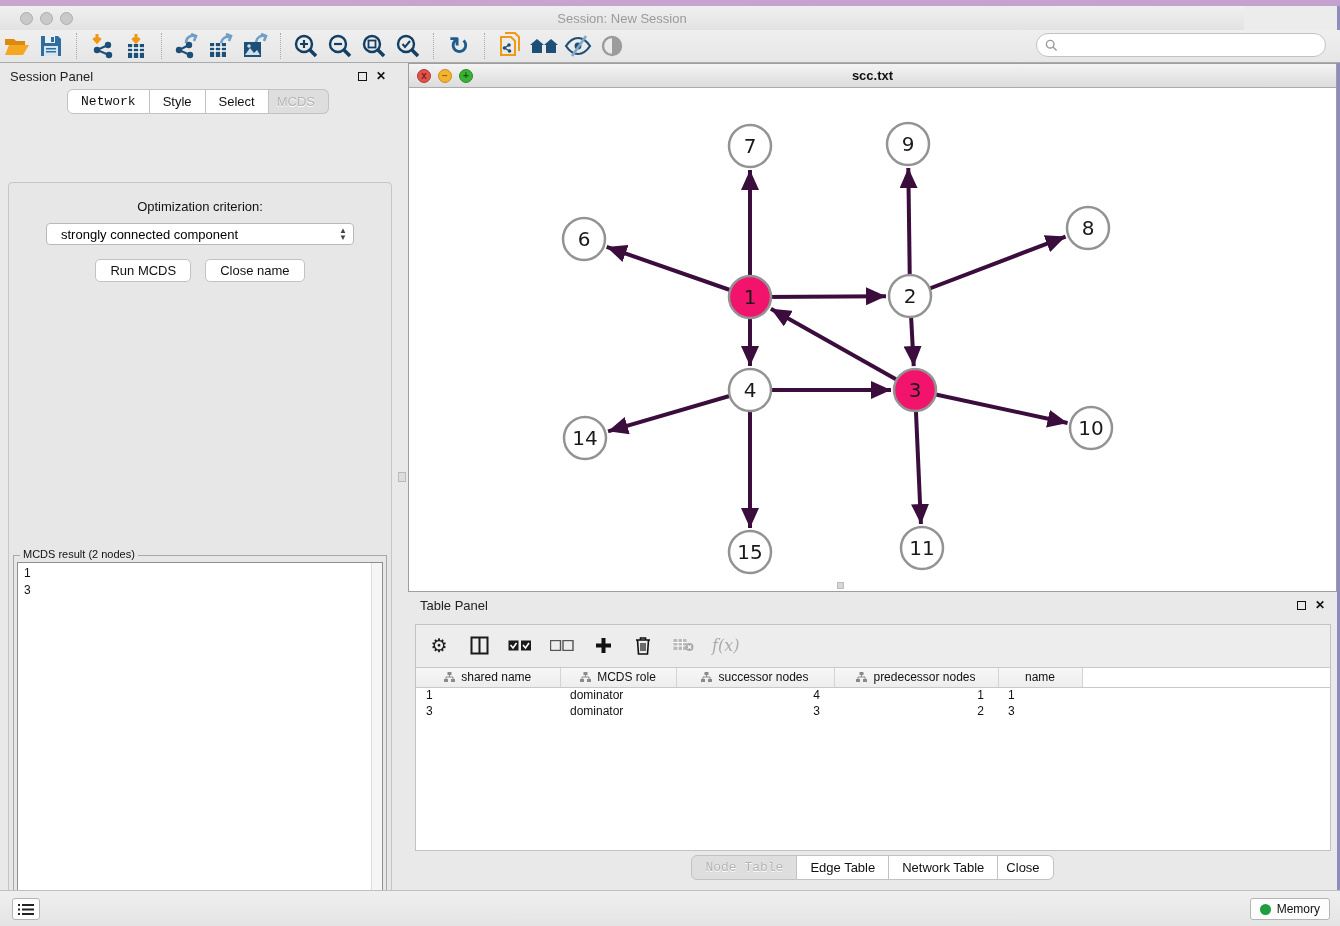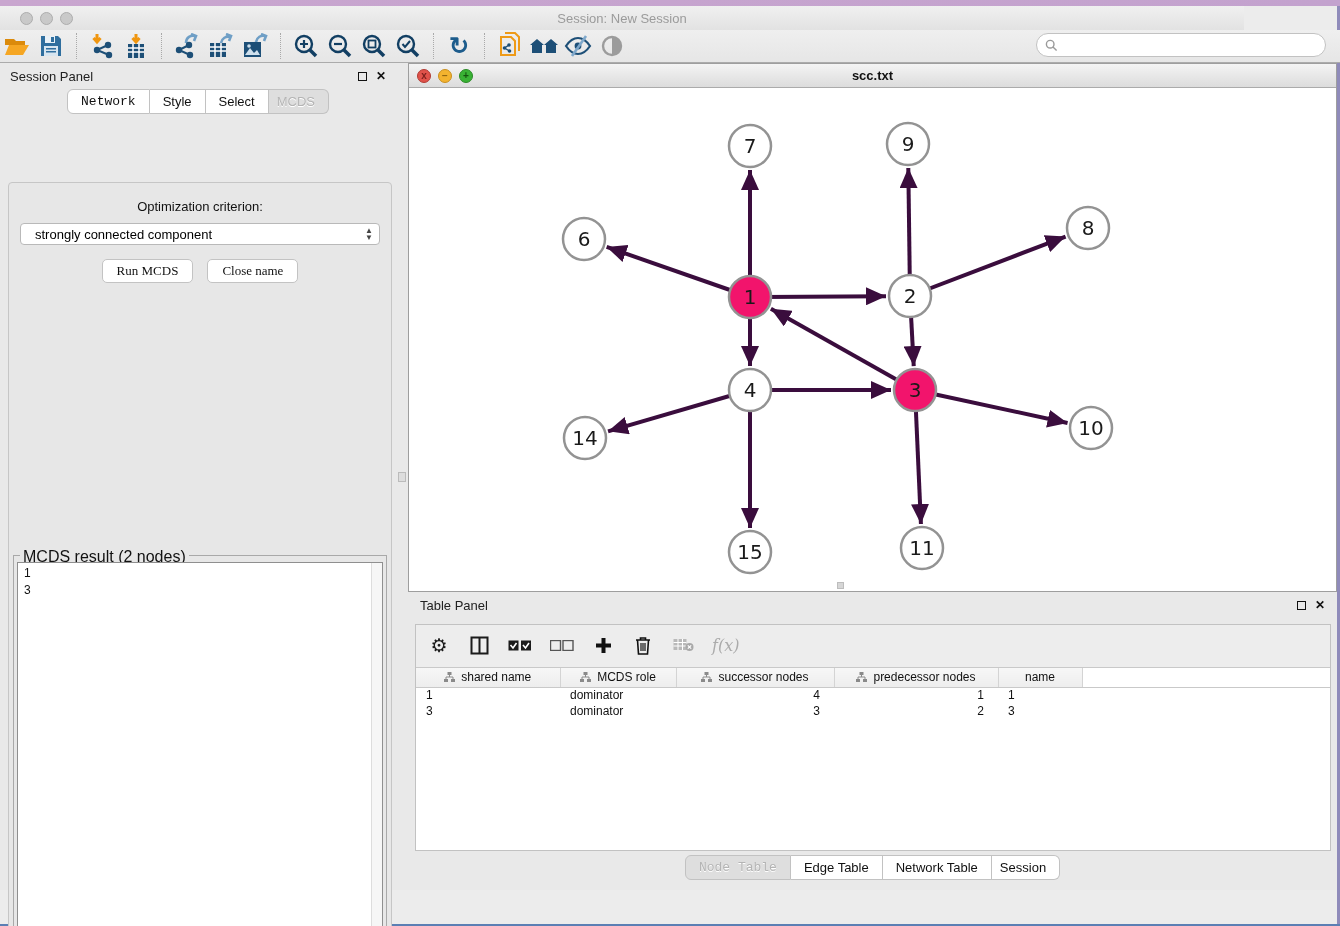--- a/index.html
+++ b/index.html
@@ -33,27 +33,27 @@
   .panel-head .spacer { flex:1; }
   .mini-btn { font-size:12px; color:#111; margin-left:9px; cursor:pointer; line-height:1; }
   .mini-btn.sq { font-size:11px; border:1.5px solid #111; width:9px; height:9px; display:inline-block; }
   .tabs-row { display:flex; justify-content:center; }
   .tab { font-size:13px; padding:4px 13px; background:#fff; border:1px solid #C2C2C2; border-left:none; color:#111; cursor:pointer; }
   .tab:first-child { border-left:1px solid #C2C2C2; border-radius:6px 0 0 6px;font-family:Liberation Mono, monospace; }
   .tab:last-child { border-radius:0 6px 6px 0;padding-left:8px; }
   .tab.active { background:#DEDEDE; color:#B4B4B4; text-shadow:0 1px 0 #FFF; }
   #cp-body { left:8px; top:119px; width:384px; height:759px; background:#E7E7E7; border:1px solid #C6C6C6; border-radius:4px; }
   #opt-label { margin-top:16px; text-align:center; font-size:13px; color:#111; }
-  #opt-select { margin:9px auto 0; width:360px; height:22px; background:#fff; border:1px solid #B9B9B9; border-radius:4px; display:flex; align-items:center; font-size:13px; padding:0 6px 0 14px; cursor:pointer; }
+  #opt-select { margin:9px auto 0; width:308px; height:22px; background:#fff; border:1px solid #B9B9B9; border-radius:4px; display:flex; align-items:center; font-size:13px; padding:0 6px 0 14px; cursor:pointer; }
   #opt-select .grow { flex:1; }
   .stepper { display:flex; flex-direction:column; font-size:8px; line-height:0.9; color:#444; }
   .btn-row { display:flex; justify-content:center; gap:14px; margin-top:14px; }
-  .aq-btn { background:#fff; border:1px solid #C3C3C3; border-radius:5px; font-size:13px; padding:3px 14px; color:#111; cursor:pointer; font-family:Liberation Serif, serif; }
+  .aq-btn { background:#fff; border:1px solid #C3C3C3; border-radius:5px; font-size:13px; padding:3px 14px; color:#111; cursor:pointer; font-family:Liberation Sans, sans-serif; }
   #mcds-fieldset { position:absolute; left:4px; top:372px; width:374px; height:378px; border:1px solid #A9A9A9; }
-  #mcds-legend { position:absolute; top:-8px; left:6px; background:#E7E7E7; font-size:16px; color:#111; padding:0 3px; }
+  #mcds-legend { position:absolute; top:-8px; left:6px; background:#E7E7E7; font-size:11px; color:#111; padding:0 3px; }
   #mcds-text { position:absolute; left:3px; top:6px; right:3px; bottom:3px; background:#fff; border:1px solid #8F8F8F; font-size:12px; color:#111; padding:2px 6px; line-height:1.4; }
   #mcds-scroll { position:absolute; right:0; top:0; bottom:0; width:11px; background:#F6F6F6; border-left:1px solid #DDD; }
 
   
   #v-splitter { left:396px; top:63px; width:12px; height:827px; background:#E9E9E9; }
   #v-splitter .handle { position:absolute; left:2px; top:409px; width:8px; height:10px; background:#DDD; border:1px solid #BBB; }
 
   
   #net-window { left:408px; top:63px; width:929px; height:529px; background:#fff; border:1px solid #9E9E9E; }
   #net-titlebar { height:24px; background:linear-gradient(#F4F4F4,#DCDCDC); border-bottom:1px solid #ABABAB; display:flex; align-items:center; position:relative; }
@@ -468,17 +468,35 @@
                 <td></td>
               </tr>
             </tbody>
         </table>
       </div>
     </div>
     <div id="tp-tabs" class="tabs-row">
         <div class="tab active">Node Table</div>
         <div class="tab">Edge Table</div>
         <div class="tab">Network Table</div>
-        <div class="tab">Session</div>
+        <div class="tab">Close</div>
       </div>
   </div>
 
+  <div id="statusbar" class="abs">
+    <div id="list-btn">
+      <svg width="16" height="13" viewBox="0 0 16 13">
+          <g fill="#222">
+            <rect x="0" y="1" width="2" height="2"></rect>
+            <rect x="4" y="1" width="12" height="2"></rect>
+            <rect x="0" y="5.5" width="2" height="2"></rect>
+            <rect x="4" y="5.5" width="12" height="2"></rect>
+            <rect x="0" y="10" width="2" height="2"></rect>
+            <rect x="4" y="10" width="12" height="2"></rect>
+          </g>
+        </svg>
+    </div>
+    <div id="memory-btn">
+      <span id="memory-dot"></span>
+      <span>Memory</span>
+    </div>
+  </div>
 </div>
 
 </body></html>

